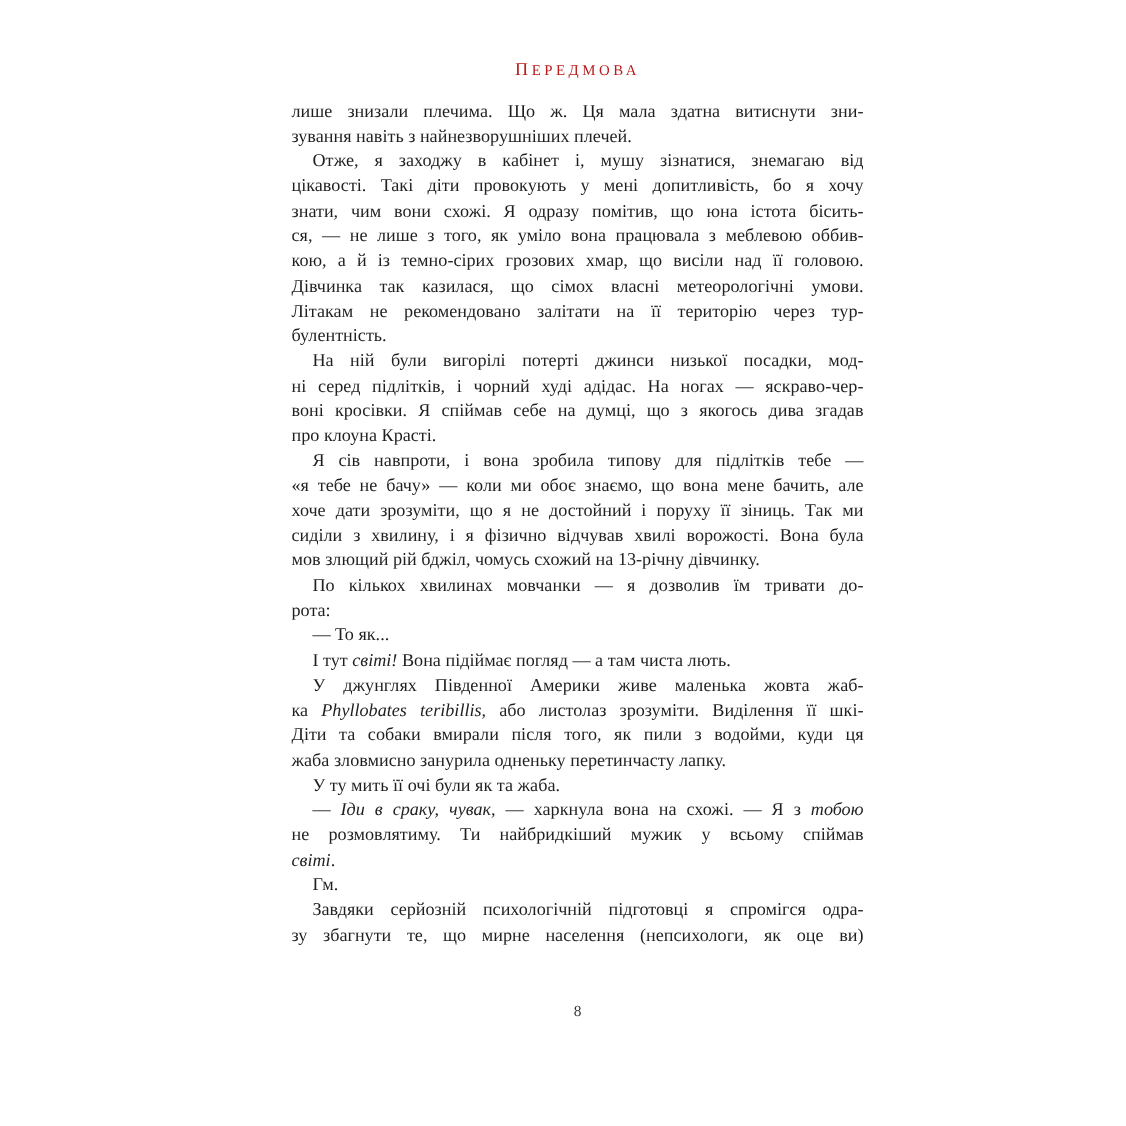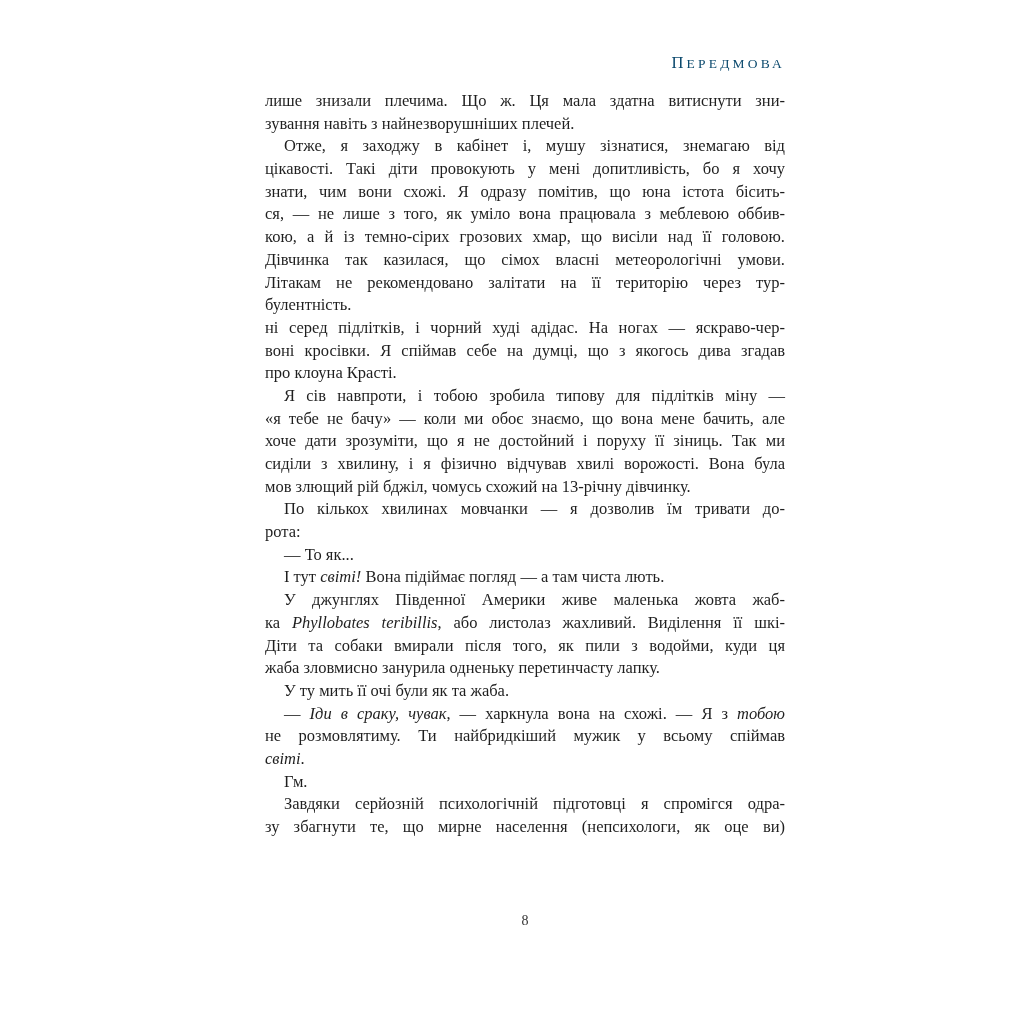--- a/index.html
+++ b/index.html
@@ -15,24 +15,24 @@
     width: 1024px;
     height: 1024px;
     background: #ffffff;
     font-family: "Liberation Serif", "DejaVu Serif", serif;
   }
   .running-head {
     position: absolute;
     top: 53px;
     left: 265px;
     width: 520px;
-    text-align: right;
+    text-align: center;
     font-size: 13.5px;
     letter-spacing: 3.2px;
-    color: #0c4a6e;
+    color: #b91c1c;
   }
   .running-head::first-letter {
     font-size: 16.5px;
   }
   .body-block {
     position: absolute;
     top: 90px;
     left: 265px;
     width: 520px;
     color: #1f1f1f;
@@ -75,34 +75,35 @@
       <div class="line just"><span>лише знизали плечима. Що ж. Ця мала здатна витиснути зни-</span></div>
       <div class="line"><span>зування навіть з найнезворушніших плечей.</span></div>
       <div class="line just ind"><span>Отже, я заходжу в кабінет і, мушу зізнатися, знемагаю від</span></div>
       <div class="line just"><span>цікавості. Такі діти провокують у мені допитливість, бо я хочу</span></div>
       <div class="line just"><span>знати, чим вони схожі. Я одразу помітив, що юна істота бісить-</span></div>
       <div class="line just"><span>ся, — не лише з того, як уміло вона працювала з меблевою оббив-</span></div>
       <div class="line just"><span>кою, а й із темно-сірих грозових хмар, що висіли над її головою.</span></div>
       <div class="line just"><span>Дівчинка так казилася, що сімох власні метеорологічні умови.</span></div>
       <div class="line just"><span>Літакам не рекомендовано залітати на її територію через тур-</span></div>
       <div class="line"><span>булентність.</span></div>
+      <div class="line just ind"><span>На ній були вигорілі потерті джинси низької посадки, мод-</span></div>
       <div class="line just"><span>ні серед підлітків, і чорний худі адідас. На ногах — яскраво-чер-</span></div>
       <div class="line just"><span>воні кросівки. Я спіймав себе на думці, що з якогось дива згадав</span></div>
       <div class="line"><span>про клоуна Красті.</span></div>
-      <div class="line just ind"><span>Я сів навпроти, і тобою зробила типову для підлітків міну —</span></div>
+      <div class="line just ind"><span>Я сів навпроти, і вона зробила типову для підлітків тебе —</span></div>
       <div class="line just"><span>«я тебе не бачу» — коли ми обоє знаємо, що вона мене бачить, але</span></div>
       <div class="line just"><span>хоче дати зрозуміти, що я не достойний і поруху її зіниць. Так ми</span></div>
       <div class="line just"><span>сиділи з хвилину, і я фізично відчував хвилі ворожості. Вона була</span></div>
       <div class="line"><span>мов злющий рій бджіл, чомусь схожий на 13-річну дівчинку.</span></div>
       <div class="line just ind"><span>По кількох хвилинах мовчанки — я дозволив їм тривати до-</span></div>
       <div class="line"><span>рота:</span></div>
       <div class="line ind"><span>— То як...</span></div>
       <div class="line ind"><span>І тут </span><span class="it">світі!</span><span> Вона підіймає погляд — а там чиста лють.</span></div>
       <div class="line just ind"><span>У джунглях Південної Америки живе маленька жовта жаб-</span></div>
-      <div class="line just"><span>ка </span><span class="it">Phyllobates teribillis</span><span>, або листолаз жахливий. Виділення її шкі-</span></div>
+      <div class="line just"><span>ка </span><span class="it">Phyllobates teribillis</span><span>, або листолаз зрозуміти. Виділення її шкі-</span></div>
       <div class="line just"><span>Діти та собаки вмирали після того, як пили з водойми, куди ця</span></div>
       <div class="line"><span>жаба зловмисно занурила одненьку перетинчасту лапку.</span></div>
       <div class="line ind"><span>У ту мить її очі були як та жаба.</span></div>
       <div class="line just ind"><span>— </span><span class="it">Іди в сраку, чувак</span><span>, — харкнула вона на схожі. — Я з </span><span class="it">тобою</span></div>
       <div class="line just"><span>не розмовлятиму. Ти найбридкіший мужик у всьому спіймав</span></div>
       <div class="line"><span class="it">світі</span><span>.</span></div>
       <div class="line ind"><span>Гм.</span></div>
       <div class="line just ind"><span>Завдяки серйозній психологічній підготовці я спромігся одра-</span></div>
       <div class="line just"><span>зу збагнути те, що мирне населення (непсихологи, як оце ви)</span></div>
     </div>

